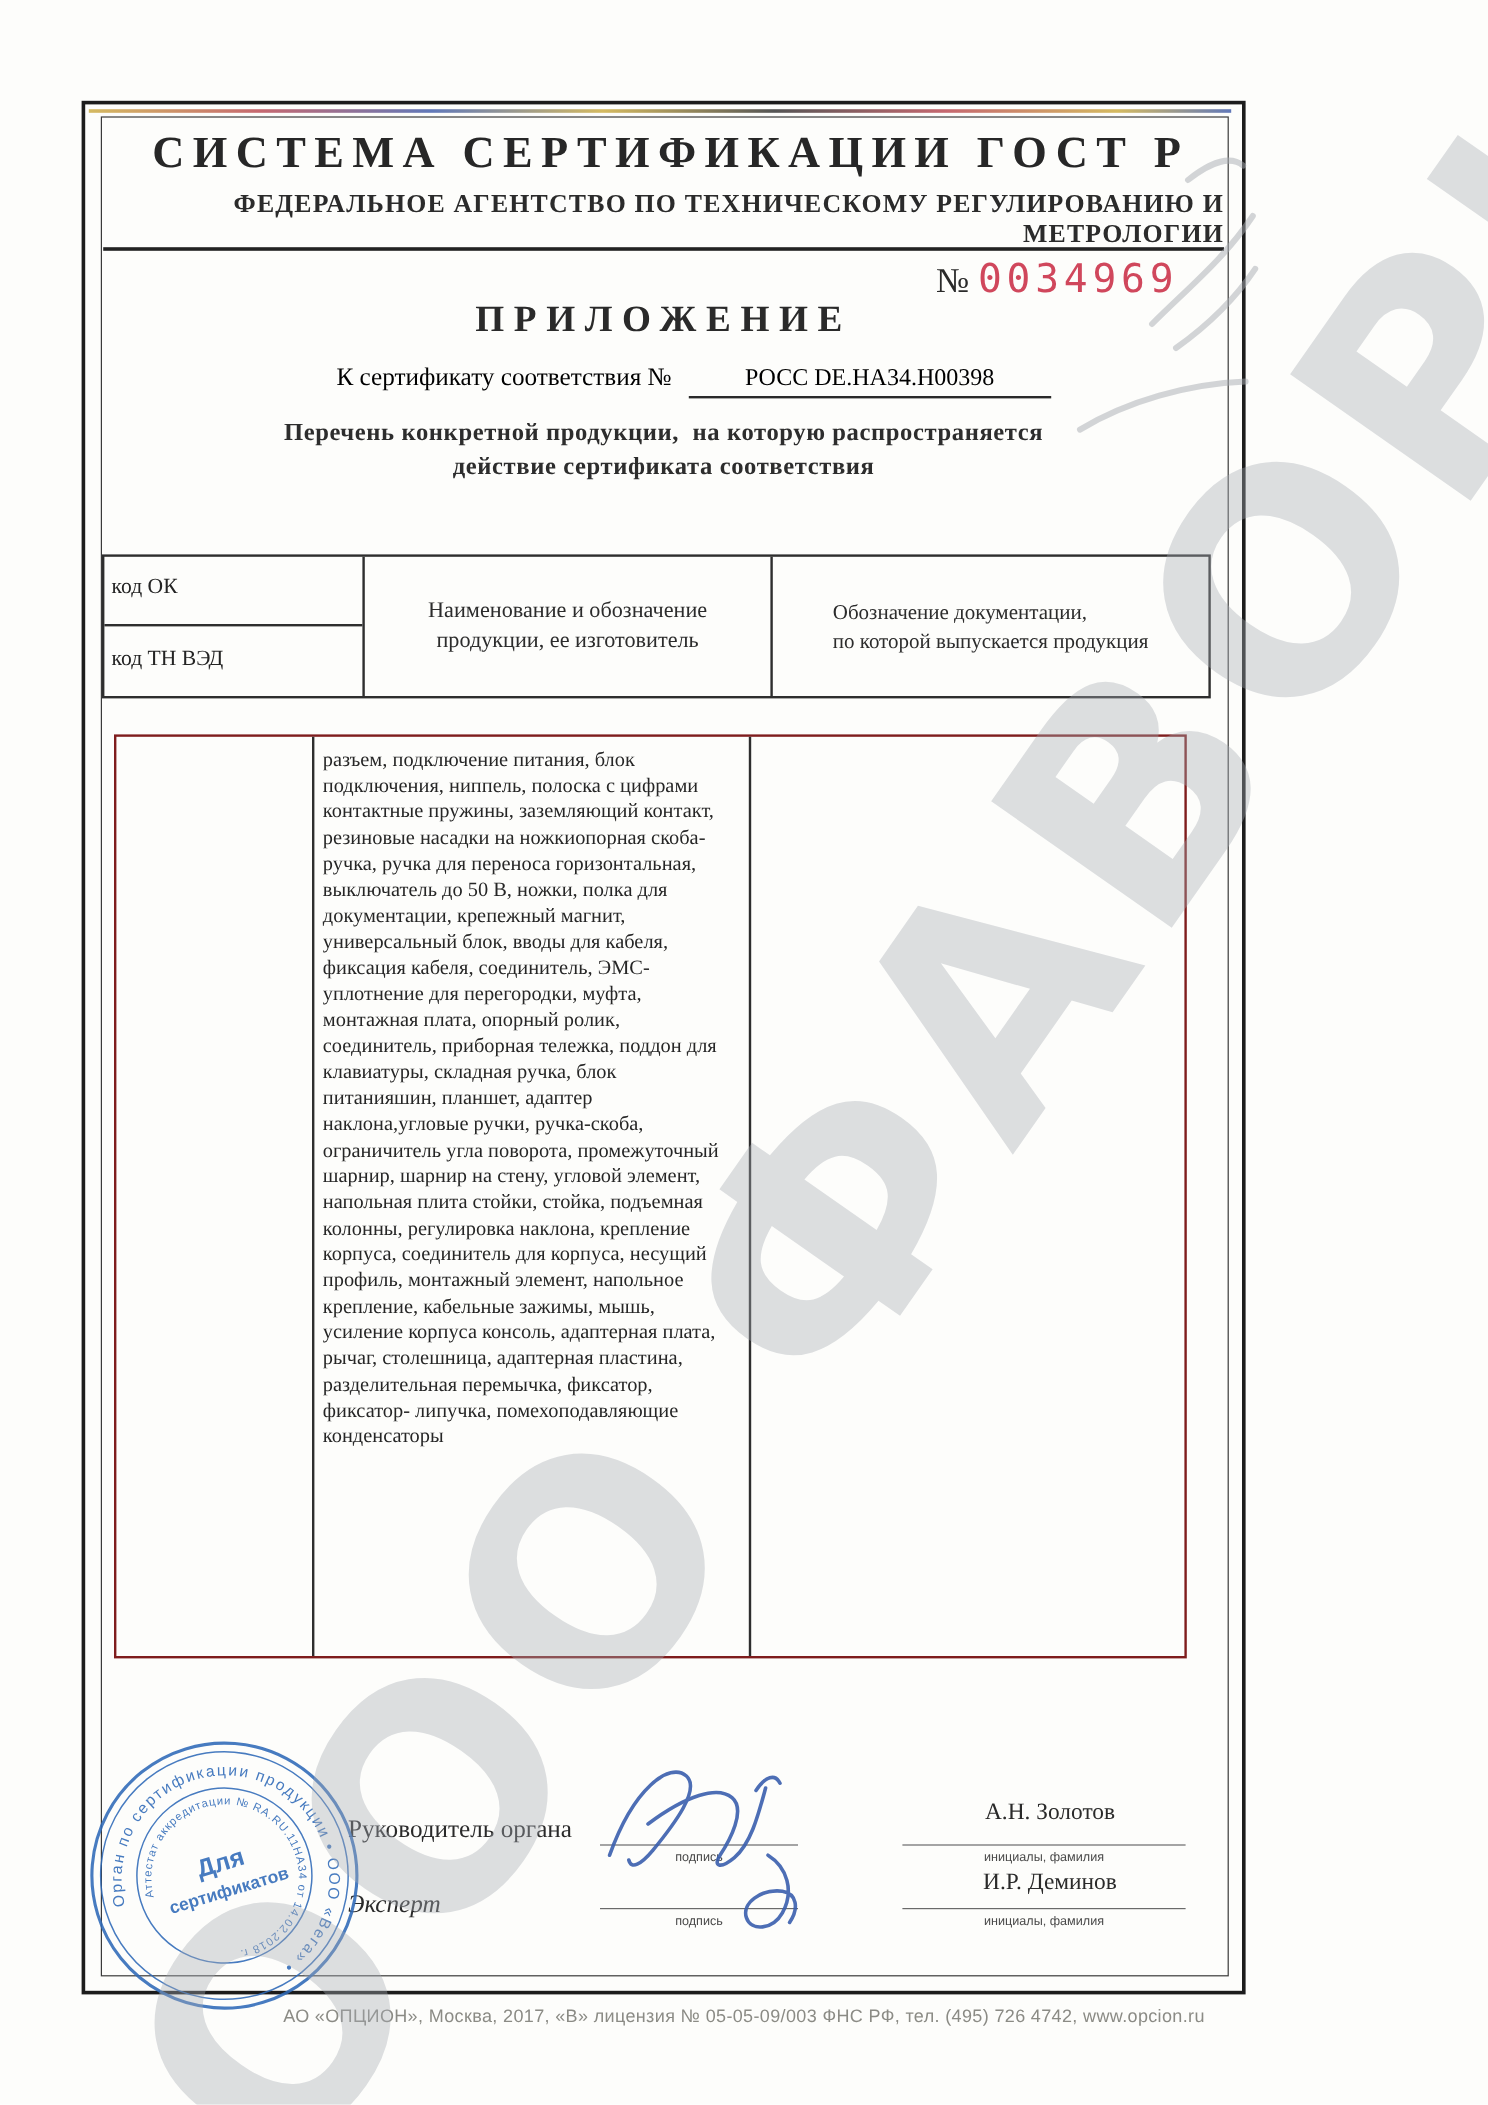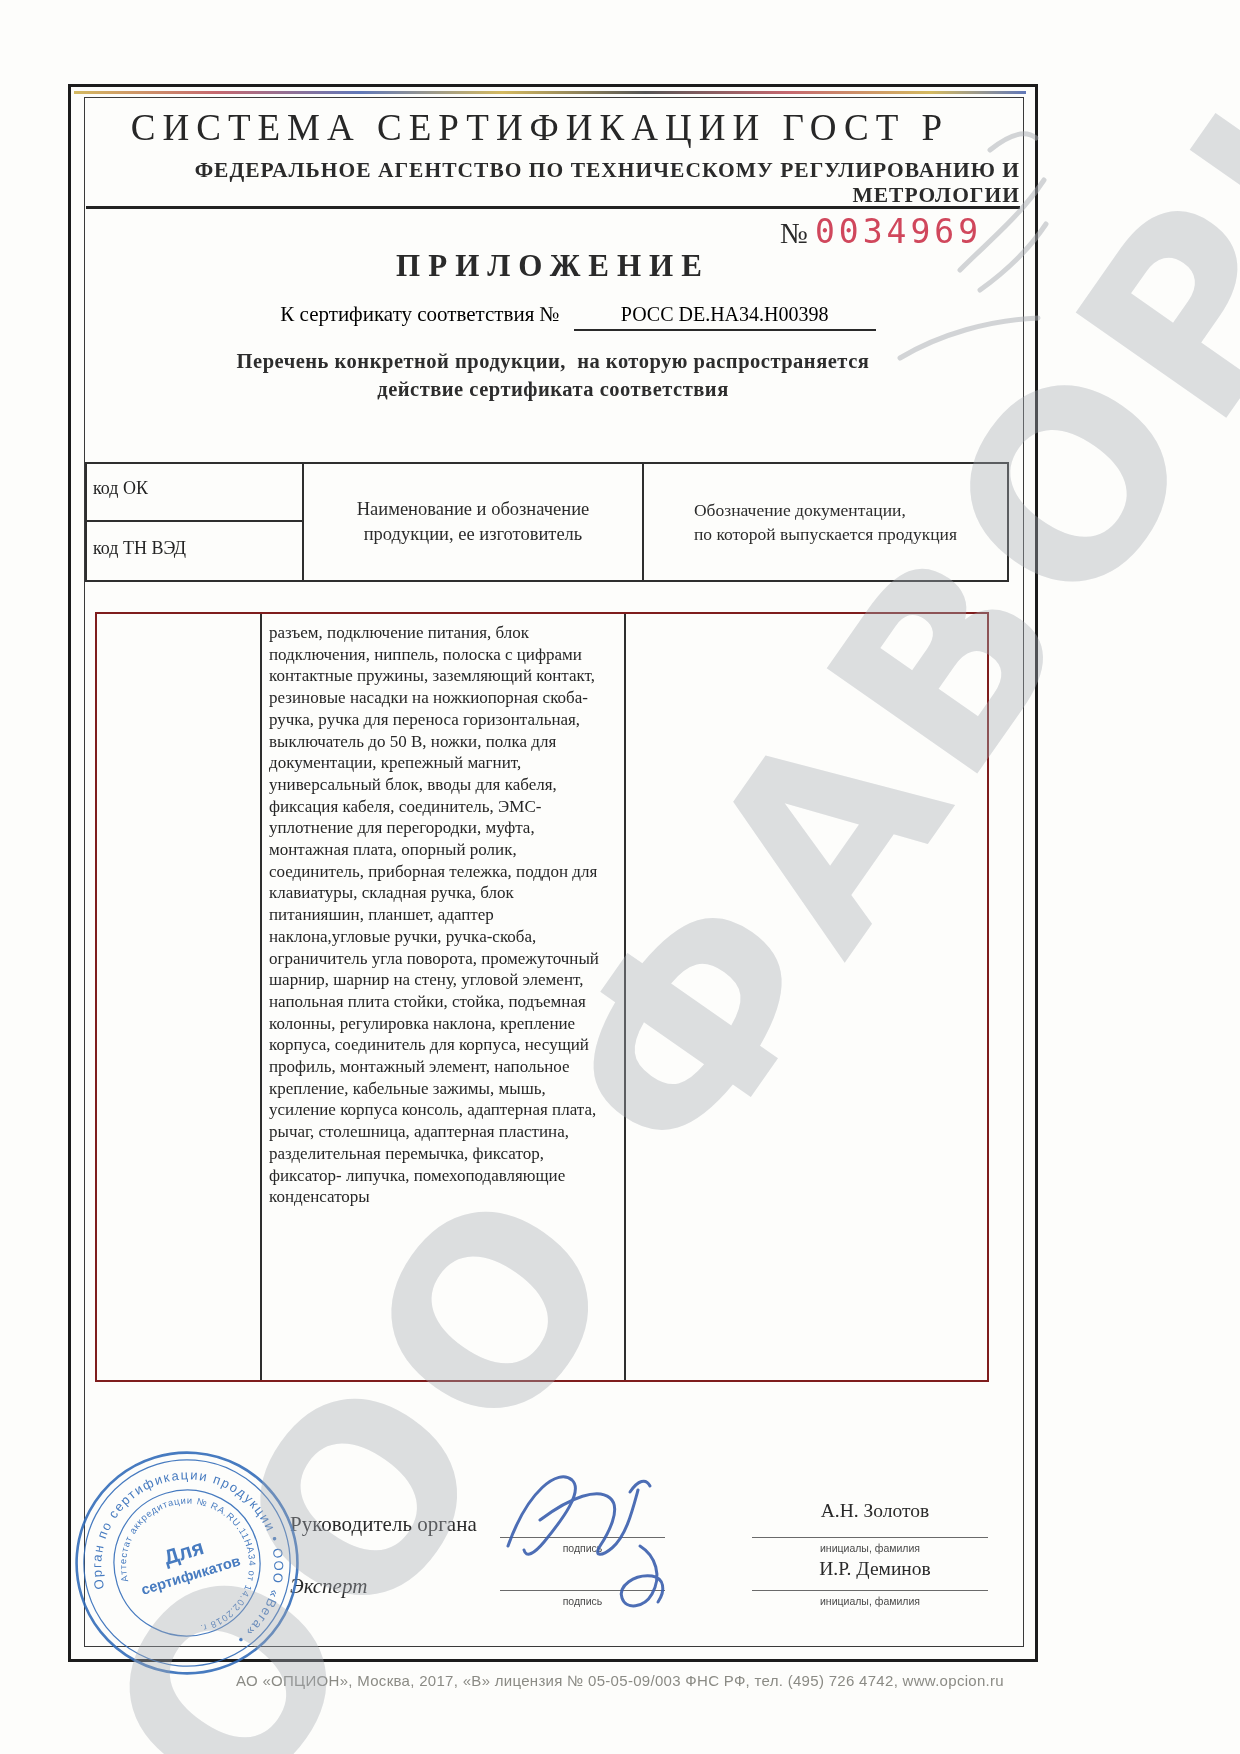--- a/index.html
+++ b/index.html
@@ -10,22 +10,22 @@
   }
   .abs{position:absolute;}
   
   .frame-outer{left:68px;top:84px;width:964px;height:1572px;border:3px solid #1c1c1c;}
   .frame-strip{left:74px;top:91px;width:952px;height:3px;
     background:linear-gradient(90deg,#caa93a,#b8434d 15%,#3a57a8 30%,#caa93a 45%,#2b2b2b 60%,#b8434d 75%,#caa93a 90%,#3a57a8 100%);
     opacity:.8;}
   .frame-inner{left:84px;top:97px;width:938px;height:1548px;border:1.5px solid #3a3a3a;}
   .header-rule{left:86px;top:206px;width:934px;height:3px;background:#232323;}
   
-  .sys-title{left:73px;top:106px;width:934px;text-align:center;
-    font-size:37px;font-weight:normal;letter-spacing:7px;color:#272727;}
+  .sys-title{left:92px;top:106px;width:934px;text-align:center;
+    font-size:37px;font-weight:bold;letter-spacing:7px;color:#272727;}
   .agency{left:86px;top:158px;width:934px;text-align:right;
     font-size:21.5px;font-weight:bold;letter-spacing:1px;color:#2b2b2b;}
   .serial{left:780px;top:212px;font-size:29px;color:#2a2a2a;white-space:nowrap;}
   .serial .num{font-family:"DejaVu Sans Mono",monospace;font-size:33px;letter-spacing:4px;color:#d0475c;}
   .appendix{left:86px;top:248px;width:934px;text-align:center;
     font-size:31px;font-weight:bold;letter-spacing:8px;color:#2a2a2a;}
   .certline{left:86px;top:302px;width:934px;text-align:center;font-size:21px;color:#000000;margin-left:25px;}
   .certline .lbl{margin-right:14px;}
   .certline .val{display:inline-block;min-width:290px;border-bottom:2px solid #2a2a2a;
     padding:0 6px 3px 6px;font-size:20px;}

